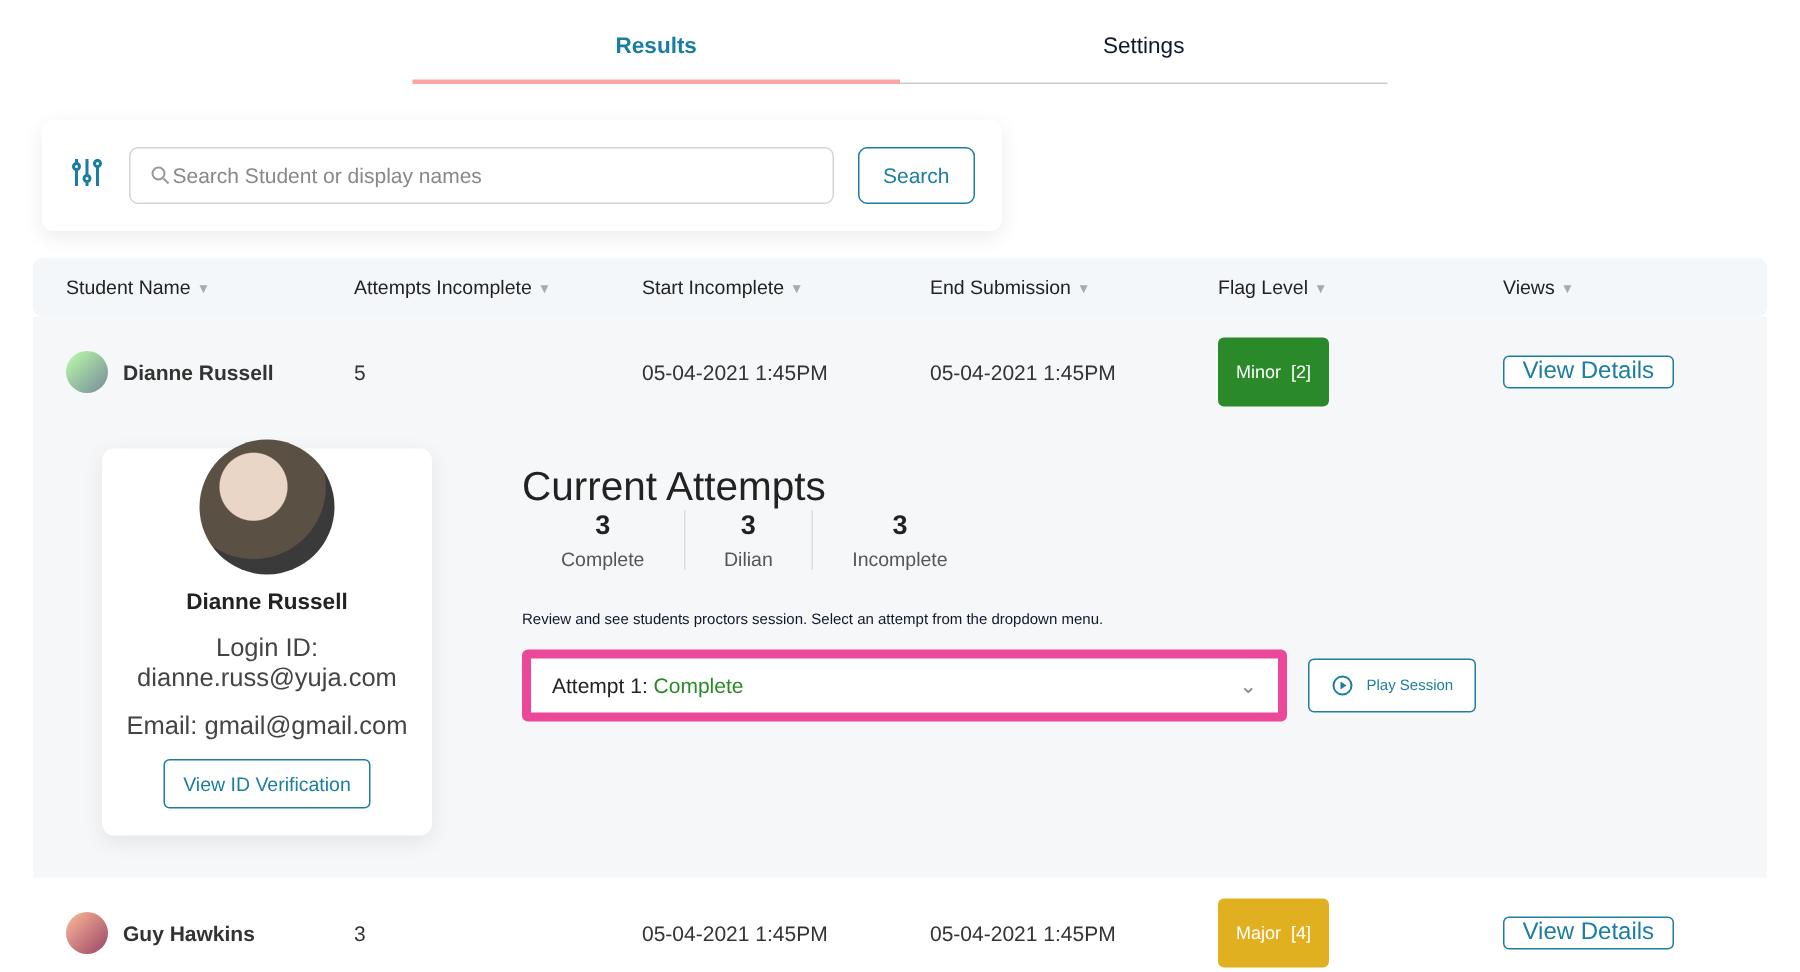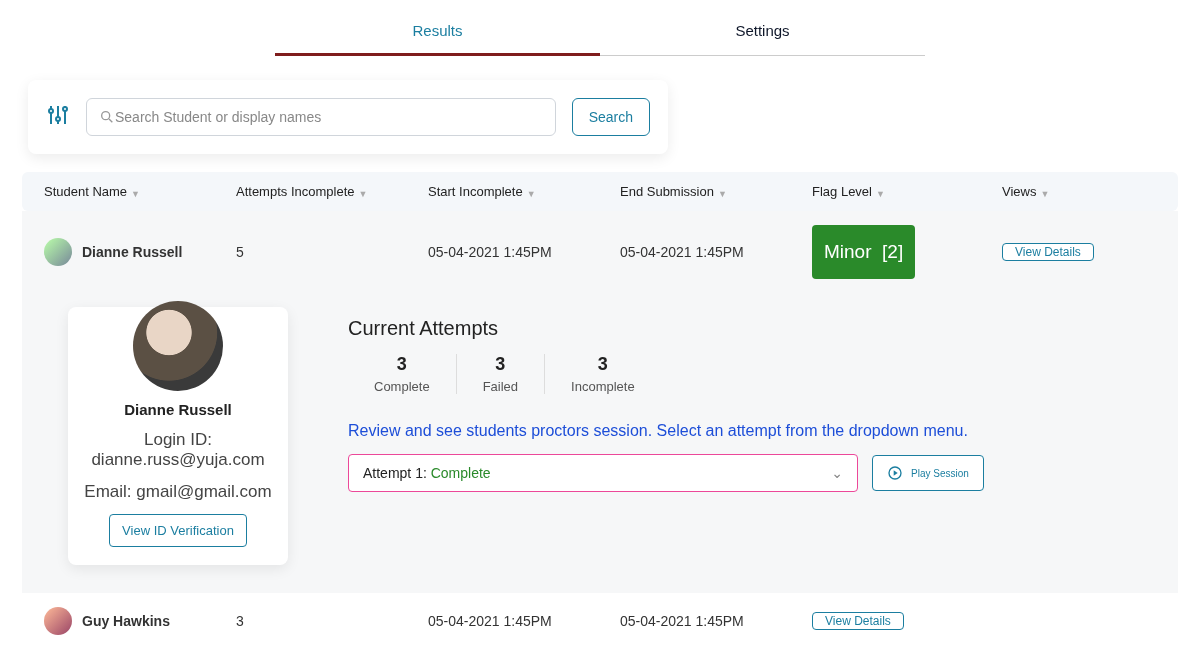--- a/index.html
+++ b/index.html
@@ -1,69 +1,69 @@
 <!DOCTYPE html>
 <html><head>
 <meta charset="utf-8">
 <style>
 *{box-sizing:border-box;margin:0;padding:0;font-family:Arial,Helvetica,sans-serif}
 body{background:#fff;width:1200px;height:648px;overflow:hidden;color:#222}
 .tabs{display:flex;justify-content:center;margin-top:8px}
 .tab{width:325px;text-align:center;padding:14px 0;font-size:15px;color:#0f172a;border-bottom:1px solid #ccc;cursor:pointer}
-.tab.active{color:#1b7ea0;font-weight:normal;border-bottom:3px solid #7f1d1d}
+.tab.active{color:#1b7ea0;font-weight:bold;border-bottom:3px solid #fca5a5}
 .search-card{margin:24px 0 18px 28px;width:640px;background:#fff;border-radius:8px;box-shadow:0 4px 14px rgba(0,0,0,0.08);padding:18px 18px;display:flex;align-items:center;gap:16px}
 .ficon svg{width:24px;height:24px}
 .sinput-wrap{flex:1;display:flex;align-items:center;border:1px solid #d0d5db;border-radius:6px;padding:10px 12px;}
 .sinput-wrap svg{width:16px;height:16px;opacity:.6}
 .sinput{flex:1;border:none;outline:none;font-size:14px;color:#444}
 .sinput::placeholder{color:#888}
 .sbtn{border:1px solid #1b7ea0;color:#1b7ea0;background:#fff;border-radius:6px;padding:10px 16px;font-size:14px;cursor:pointer}
 .table-wrap{margin:0 22px}
 .thead{display:flex;background:#f4f7fa;border-radius:6px;padding:12px 22px;font-size:13px;color:#222}
-.thead .col{display:flex;align-items:flex-end;gap:4px}
+.thead .col{display:flex;align-items:center;gap:4px}
 .sortcaret{color:#aaa;font-size:9px}
 .col-name{width:192px}
 .col-att{width:192px}
 .col-start{width:192px}
 .col-end{width:192px}
 .col-flag{width:190px}
 .col-views{width:150px}
 .trow{display:flex;align-items:center;padding:14px 22px;font-size:14px;color:#333;border-bottom:1px solid #eee}
 .trow.expanded{background:#f6f7f8;border-bottom:none}
 .ncell{display:flex;align-items:center;gap:10px;width:192px}
 .avatar{width:28px;height:28px;border-radius:50%;background:linear-gradient(135deg,#bfa,#789);flex-shrink:0}
 .av2{background:linear-gradient(135deg,#fb9,#946)}
 .av3{background:linear-gradient(135deg,#ddd,#888)}
 .sname{font-weight:bold}
 .acell{width:192px}
 .scell{width:192px}
 .ecell{width:192px}
 .fcell{width:190px}
 .vcell{width:150px}
-.badge{display:inline-block;padding:16px 12px;border-radius:4px;color:#fff;font-size:19px}
+.badge{display:inline-block;padding:16px 12px;border-radius:4px;color:#fff;font-size:12px}
 .badge.minor{background:#2a8a2a}
 .badge.major{background:#e0b020}
 .badge.severe{background:#c0392b}
-.vbtn{border:1px solid #1b7ea0;color:#1b7ea0;background:#fff;border-radius:4px;padding:1px 12px;font-size:12px;cursor:pointer}
+.vbtn{border:1px solid #1b7ea0;color:#1b7ea0;background:#fff;border-radius:4px;padding:1px 12px;font-size:16px;cursor:pointer}
 .detail{background:#f6f7f8;display:flex;padding:14px 22px 28px 46px;gap:60px}
 .pcard{background:#fff;border-radius:8px;box-shadow:0 4px 14px rgba(0,0,0,0.08);width:220px;text-align:center;padding:0 16px 18px;margin-top:0}
 .pavatar{width:90px;height:90px;border-radius:50%;background:radial-gradient(circle at 40% 35%,#e9d6c6 0 28%,#5b5044 29% 60%,#3a3a3a 61% 100%);margin:-6px auto 10px}
 .pname{font-weight:bold;font-size:15px;margin-bottom:12px}
 .pline{font-size:17px;color:#444;margin-bottom:12px}
 .idbtn{border:1px solid #1b7ea0;color:#1b7ea0;background:#fff;border-radius:4px;padding:8px 12px;font-size:13px;cursor:pointer}
 .dmain{flex:1;padding-top:10px}
-.dtitle{font-size:20px;margin-bottom:14px;font-weight:400}
+.dtitle{font-size:27px;font-weight:400}
 .stats{display:flex;margin-bottom:28px}
 .stat{text-align:center;padding:0 26px;border-right:1px solid #ddd}
 .stat:last-child{border-right:none}
 .statn{font-size:18px;font-weight:bold}
 .statl{font-size:13px;color:#555;margin-top:4px}
-.rtext{font-size:16px;color:#1d4ed8;margin-bottom:14px}
+.rtext{font-size:10px;color:#0f172a;margin-bottom:14px}
 .drow{display:flex;gap:14px;align-items:center}
-.ddown{flex:0 0 510px;border:1px solid #ec4899;border-radius:4px;padding:10px 14px;display:flex;align-items:center;justify-content:space-between;font-size:14px;cursor:pointer;background:#fff}
+.ddown{flex:0 0 510px;border:6px solid #ec4899;border-radius:4px;padding:10px 14px;display:flex;align-items:center;justify-content:space-between;font-size:14px;cursor:pointer;background:#fff}
 .dstatus{color:#2a8a2a}
 .chev{color:#888}
 .playbtn{border:1px solid #1b7ea0;color:#1b7ea0;background:#fff;border-radius:4px;padding:9px 14px;font-size:10px;cursor:pointer;display:flex;align-items:center;gap:8px}
 .playbtn svg{width:16px;height:16px}
 </style>
 </head>
 <body>
 
 <div class="tabs">
   <div class="tab active">Results</div>
@@ -144,21 +144,21 @@
     </div>
     <div class="dmain">
       <div class="dtitle">Current Attempts</div>
       <div class="stats">
         <div class="stat">
             <div class="statn">3</div>
             <div class="statl">Complete</div>
           </div>
         <div class="stat">
             <div class="statn">3</div>
-            <div class="statl">Failed</div>
+            <div class="statl">Dilian</div>
           </div>
         <div class="stat">
             <div class="statn">3</div>
             <div class="statl">Incomplete</div>
           </div>
       </div>
       <div class="rtext">Review and see students proctors session. Select an attempt from the dropdown menu.</div>
       <div class="drow">
         <div class="ddown">
           <span><span>Attempt 1: </span><span class="dstatus">Complete</span></span>
@@ -176,20 +176,21 @@
   </div>
 
   <div class="trow">
     <div class="ncell">
         <div class="avatar av2"></div>
         <span class="sname">Guy Hawkins</span>
       </div>
     <div class="acell">3</div>
     <div class="scell">05-04-2021 1:45PM</div>
     <div class="ecell">05-04-2021 1:45PM</div>
+    <div class="fcell"><span class="badge major"><span>Major</span>&nbsp;&nbsp;<span>[4]</span></span></div>
     <div class="vcell"><button class="vbtn">View Details</button></div>
   </div>
 
   <div class="trow">
     <div class="ncell">
         <div class="avatar av3"></div>
         <span class="sname">Dilian Meta</span>
       </div>
     <div class="acell">6</div>
     <div class="scell">05-04-2021 1:45PM</div>

